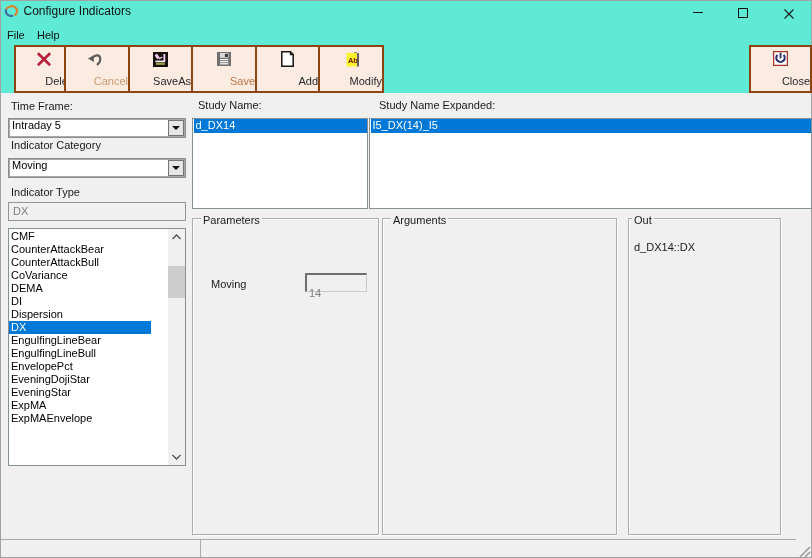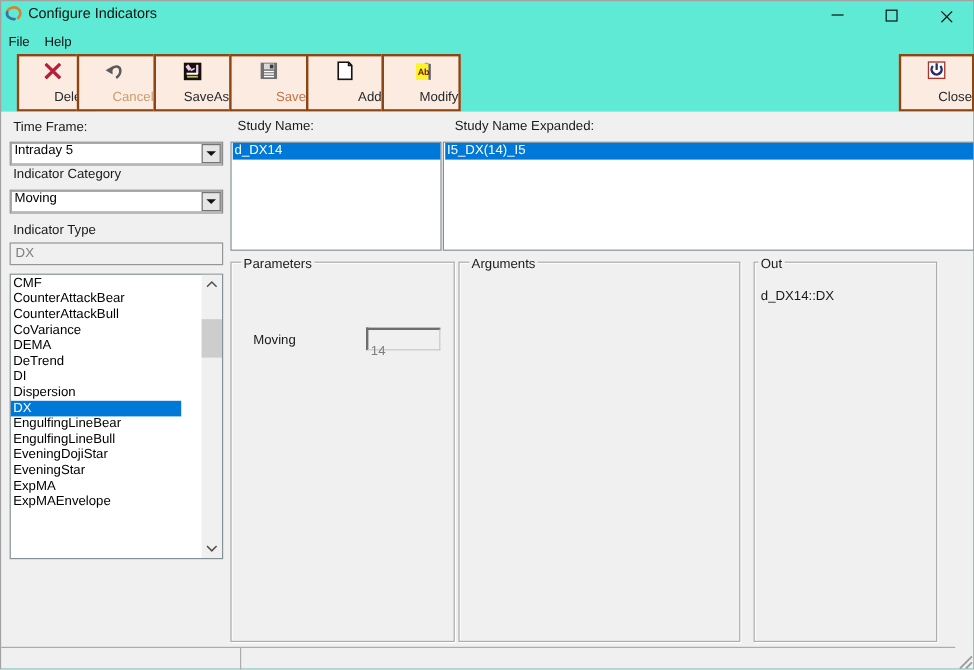--- a/index.html
+++ b/index.html
@@ -119,26 +119,26 @@
   <div class="abs" style="left:10px;top:185px">Indicator Type</div>
   <div class="abs" style="left:7px;top:201px;width:178px;height:19px;background:#f0f0f0;border:1px solid #959595;color:#7d7d7d;padding:2px 0 0 4px">DX</div>
 
   <div class="lbx" style="left:7px;top:227px;width:178px;height:238px">
     <div id="items" style="position:absolute;left:0px;top:0.5px;right:34px;font-size:11px;color:#000">
         <div class="it">CMF</div>
         <div class="it">CounterAttackBear</div>
         <div class="it">CounterAttackBull</div>
         <div class="it">CoVariance</div>
         <div class="it">DEMA</div>
-        <div class="it">DeTrend</div>
         <div class="it">DI</div>
         <div class="it">Dispersion</div>
         <div class="it sel">DX</div>
         <div class="it">EngulfingLineBear</div>
         <div class="it">EngulfingLineBull</div>
+        <div class="it">EnvelopePct</div>
         <div class="it">EveningDojiStar</div>
         <div class="it">EveningStar</div>
         <div class="it">ExpMA</div>
         <div class="it">ExpMAEnvelope</div>
       </div>
 
     <div class="abs" style="right:0;top:0;bottom:0;width:17px;background:#f0f0f0">
       <svg class="abs" style="left:4px;top:5px" width="9" height="6" viewBox="0 0 9 6">
           <path d="M0.5 5 L4.5 1 L8.5 5" fill="none" stroke="#505050" stroke-width="1.3"></path>
         </svg>

